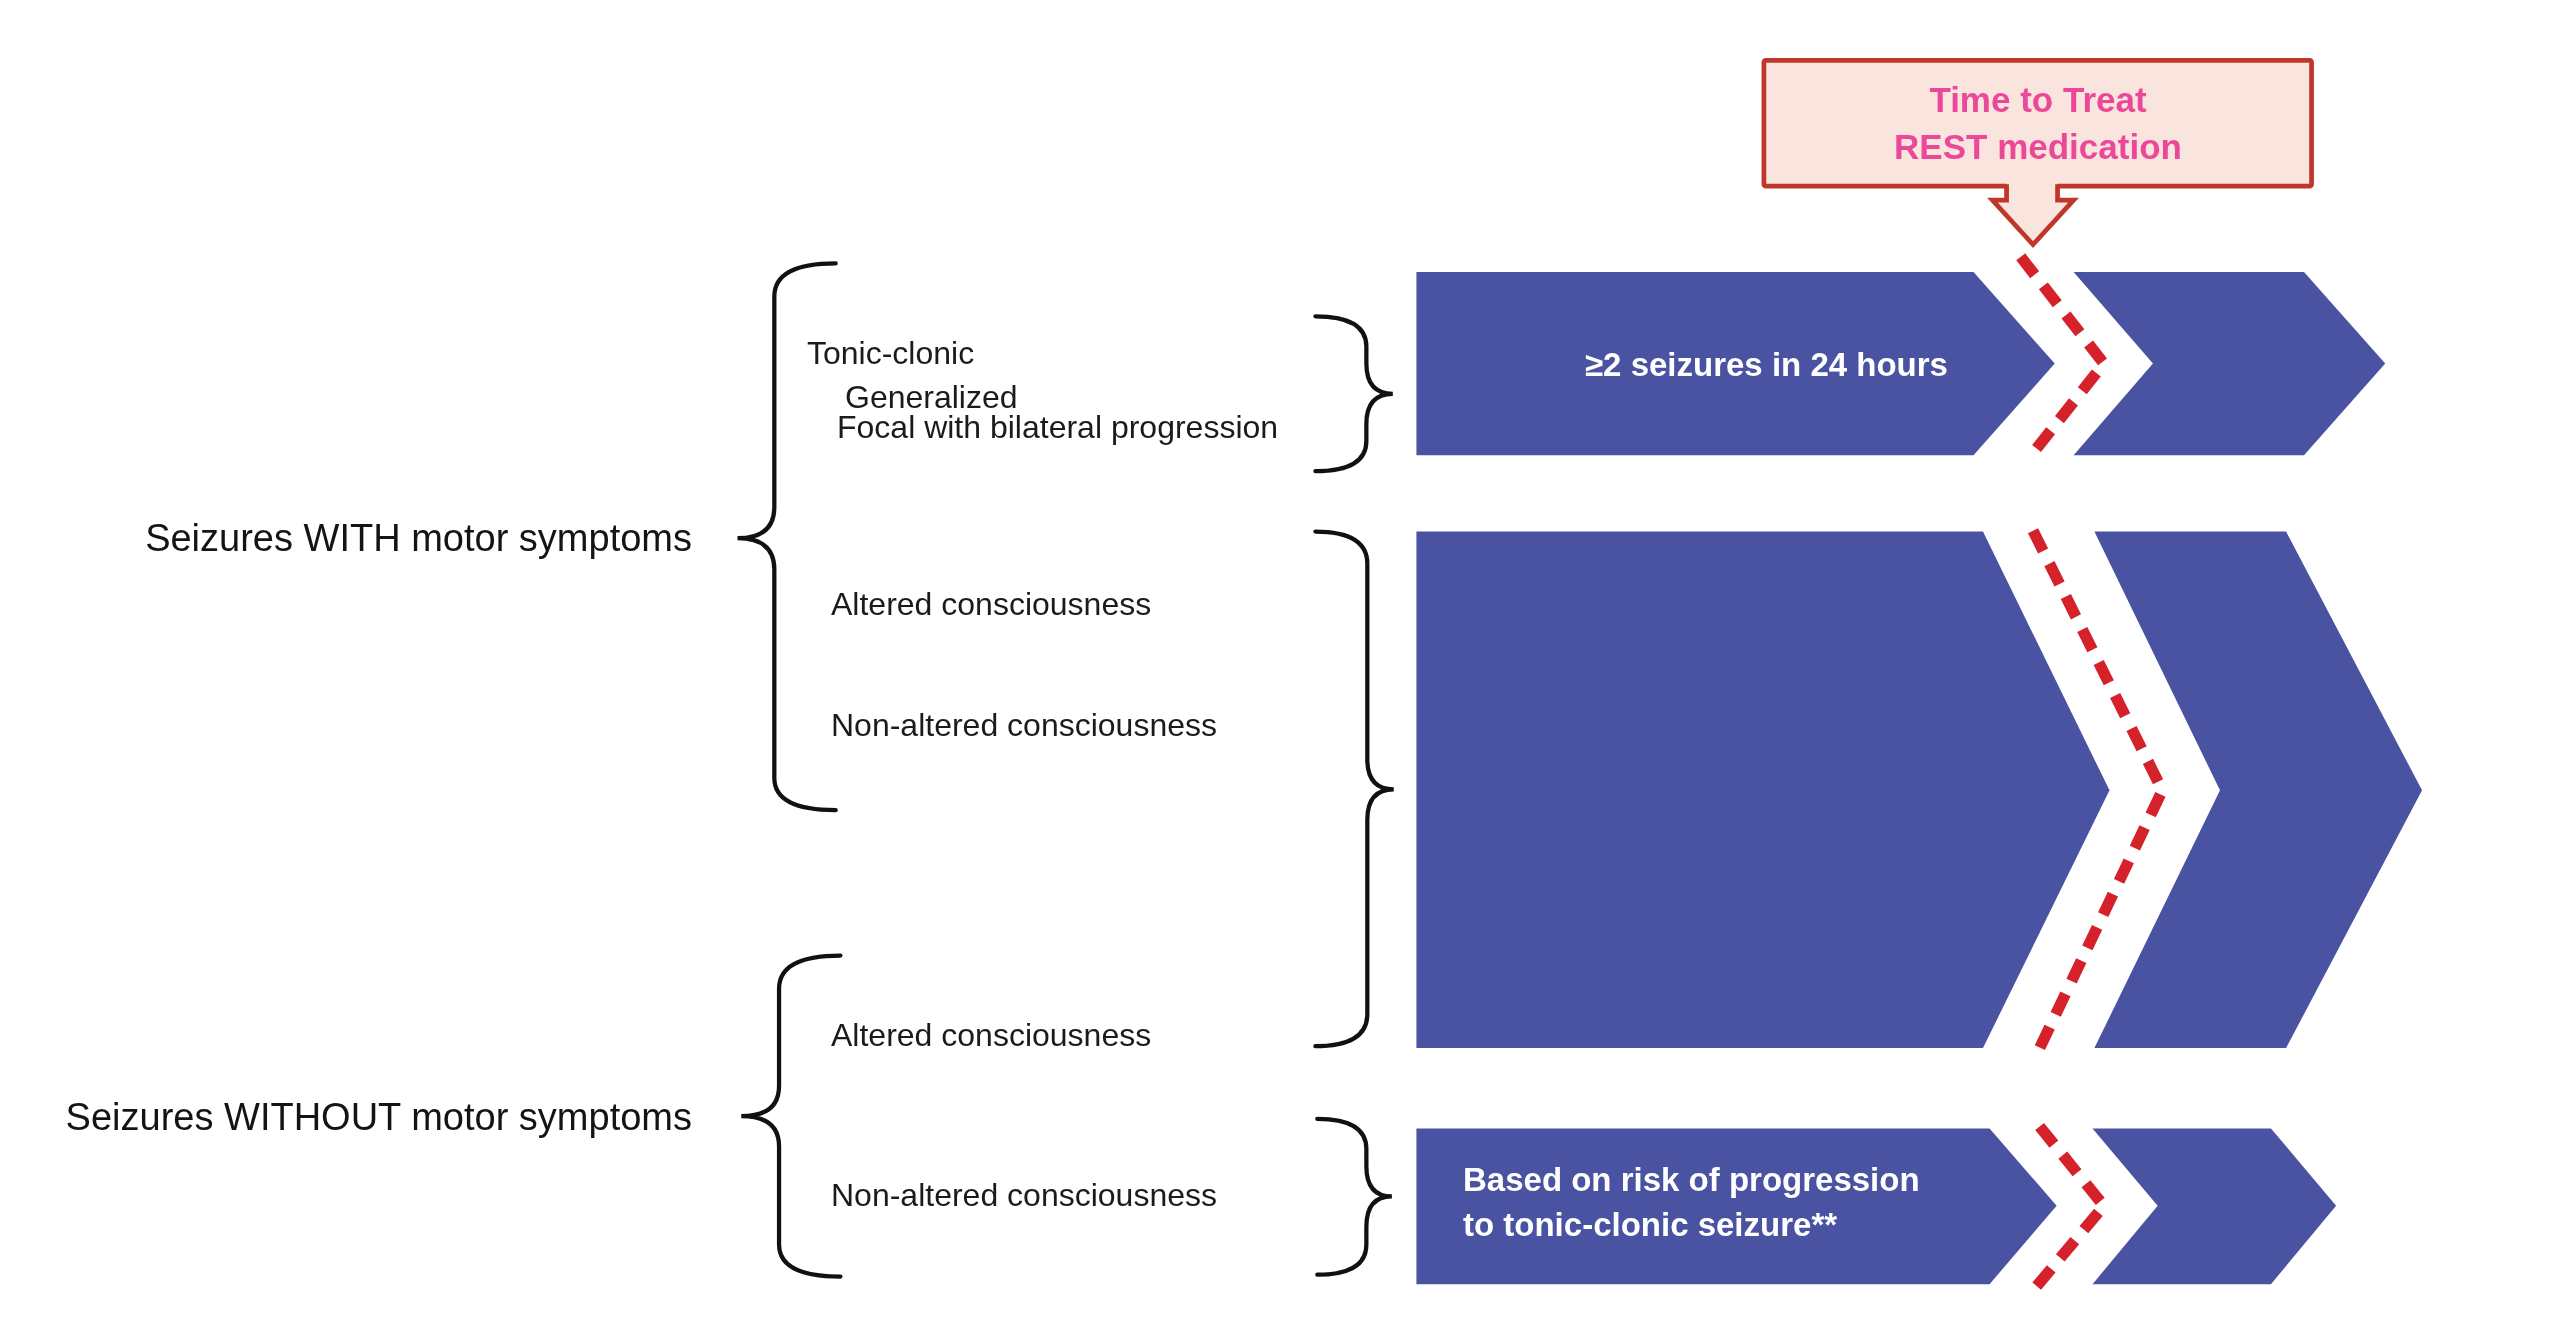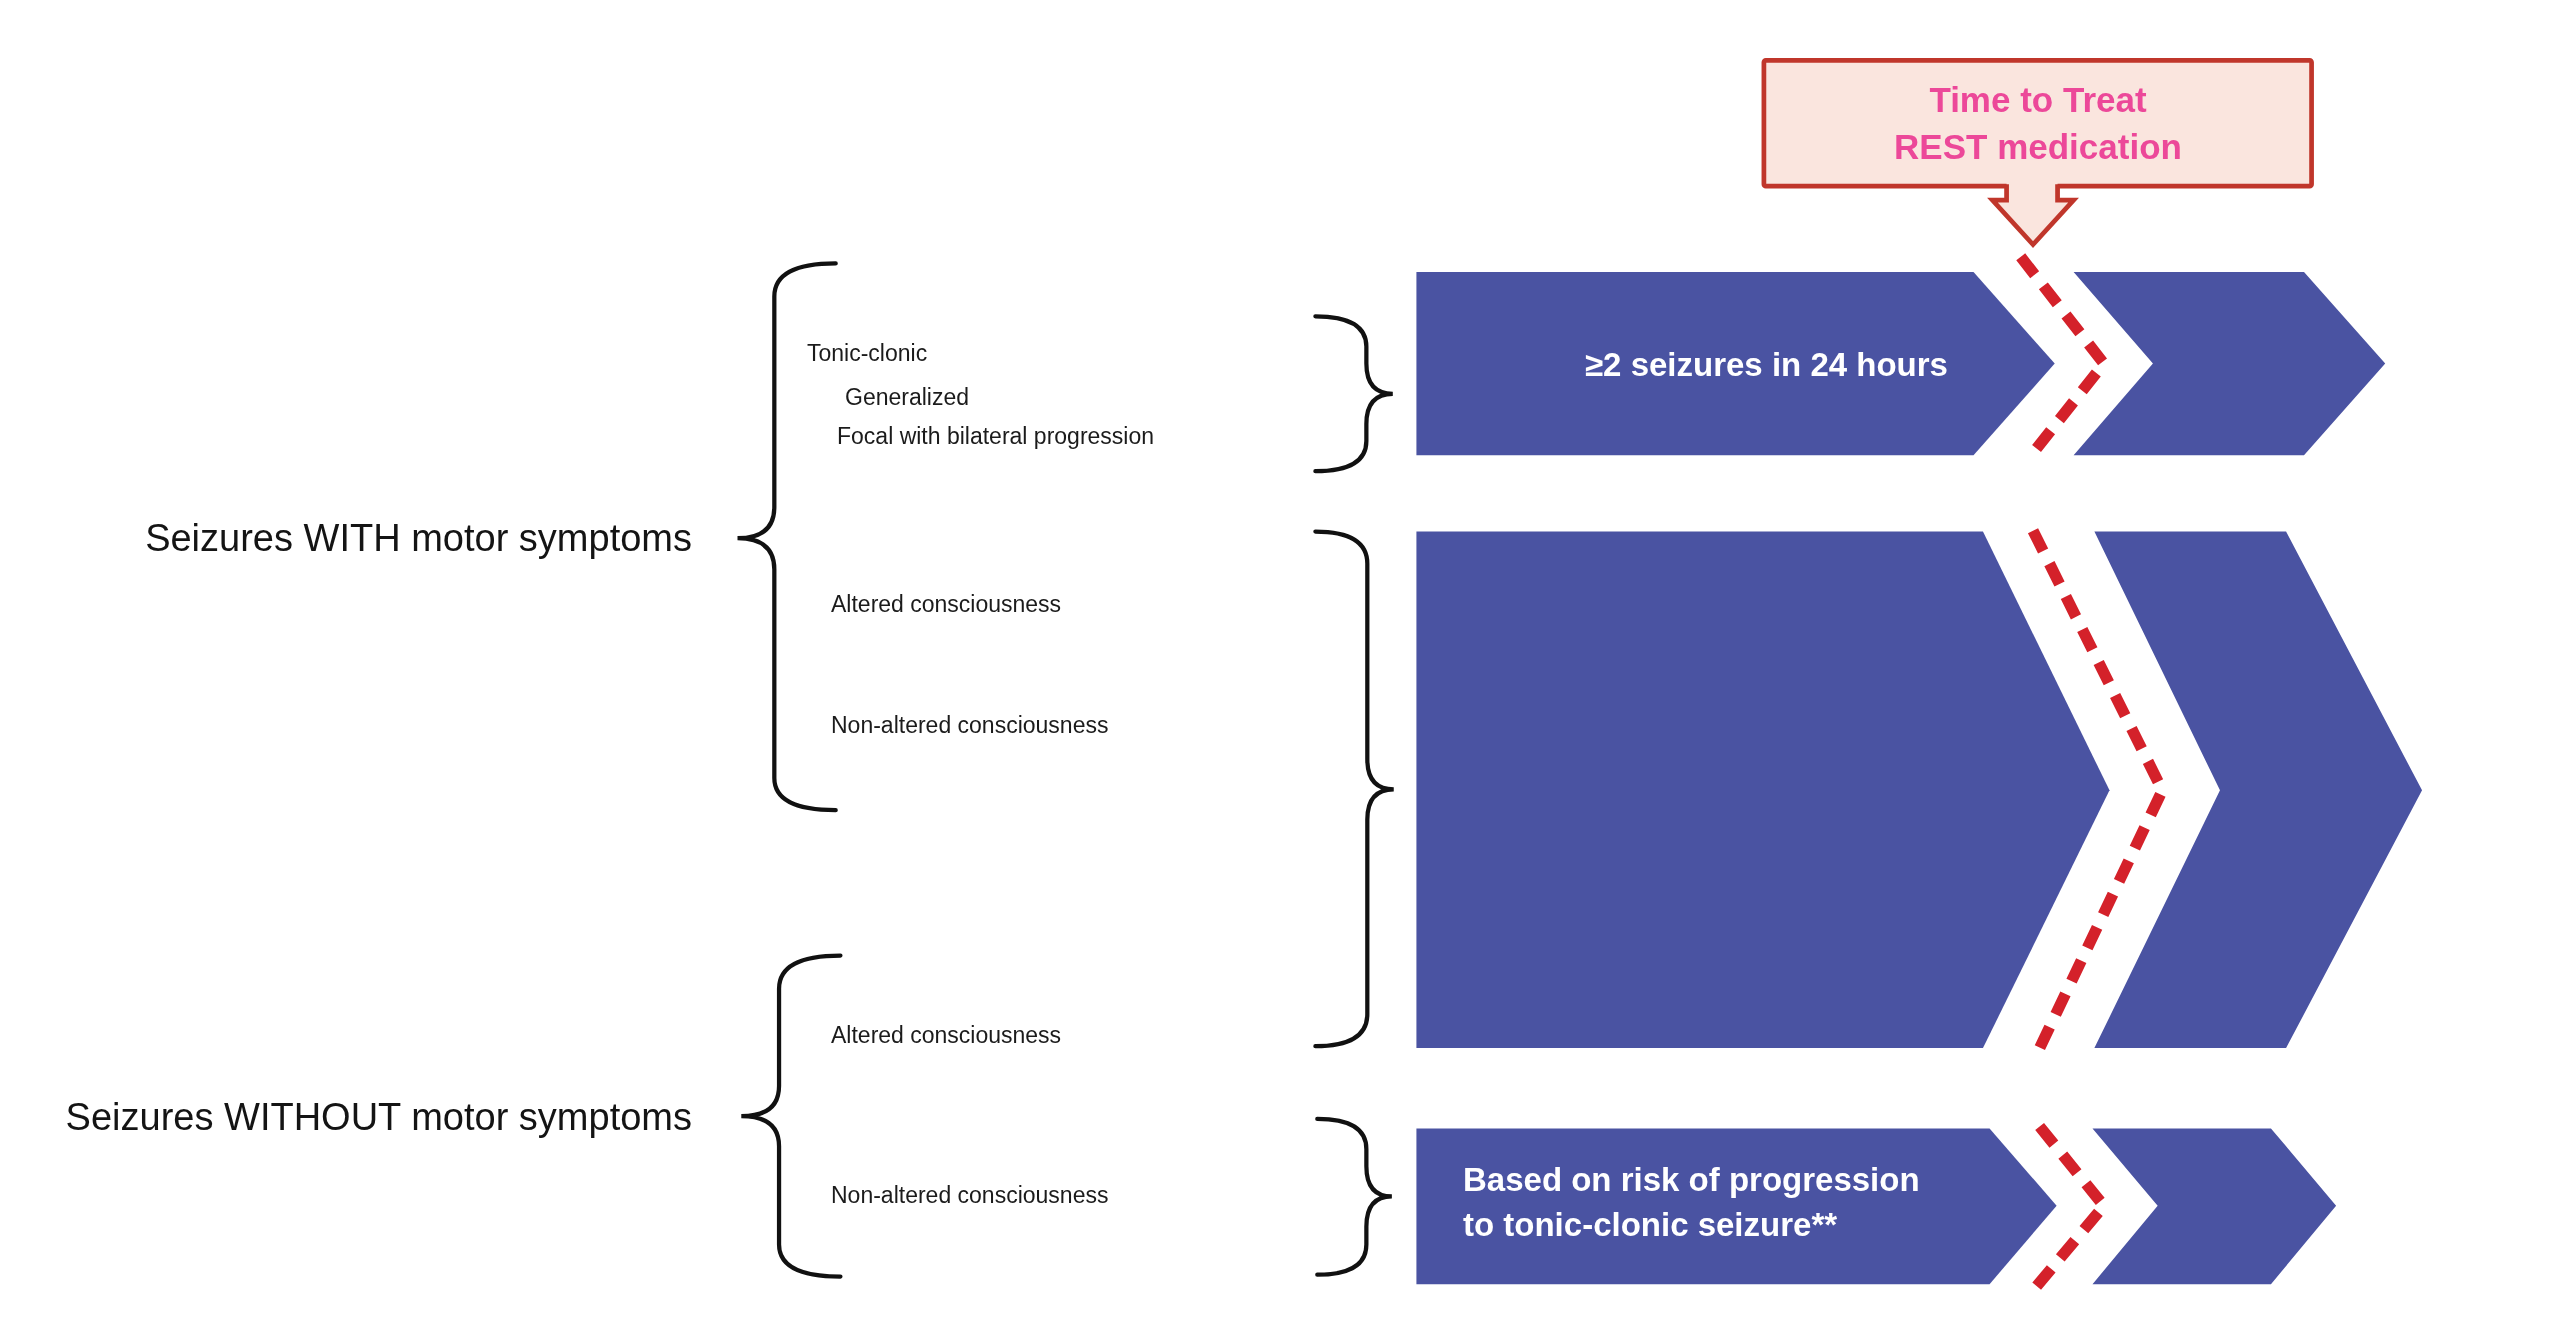--- a/index.html
+++ b/index.html
@@ -66,21 +66,21 @@
     color: #ec4899;
   }
   .cat-label {
     right: 1884px;
     text-align: right;
     font-size: 38px;
     font-weight: normal;
     color: #141414;
   }
   .type-item {
-    font-size: 23px;
+    font-size: 32px;
     font-weight: normal;
     color: #1b1b1b;
   }
   .arrow-text {
     color: var(--arrowText);
     font-weight: bold;
     font-size: 33px;
     line-height: 45px;
   }
 </style>
@@ -131,21 +131,21 @@
   </svg>
 
   <div class="txt callout-text">Time to Treat
 REST medication</div>
 
   <div class="txt cat-label vcenter" style="top:538px;">Seizures WITH motor symptoms</div>
   <div class="txt cat-label vcenter" style="top:1117px;">Seizures WITHOUT motor symptoms</div>
 
   <div class="txt type-item vcenter" style="left:807px; top:353px;">Tonic-clonic</div>
   <div class="txt type-item vcenter" style="left:845px; top:397px;">Generalized</div>
-  <div class="txt type-item vcenter" style="left:837px; top:436px;">Focal with bilateral progression</div>
+  <div class="txt type-item vcenter" style="left:837px; top:427px;">Focal with bilateral progression</div>
   <div class="txt type-item vcenter" style="left:831px; top:604px;">Altered consciousness</div>
   <div class="txt type-item vcenter" style="left:831px; top:725px;">Non-altered consciousness</div>
   <div class="txt type-item vcenter" style="left:831px; top:1035px;">Altered consciousness</div>
   <div class="txt type-item vcenter" style="left:831px; top:1195px;">Non-altered consciousness</div>
 
   <div class="txt arrow-text vcenter" style="left:1585px; top:364px;">≥2 seizures in 24 hours</div>
   <div class="txt arrow-text vcenter" style="left:1463px; top:1202px;">Based on risk of progression
 to tonic-clonic seizure**</div>
 
 </div>

